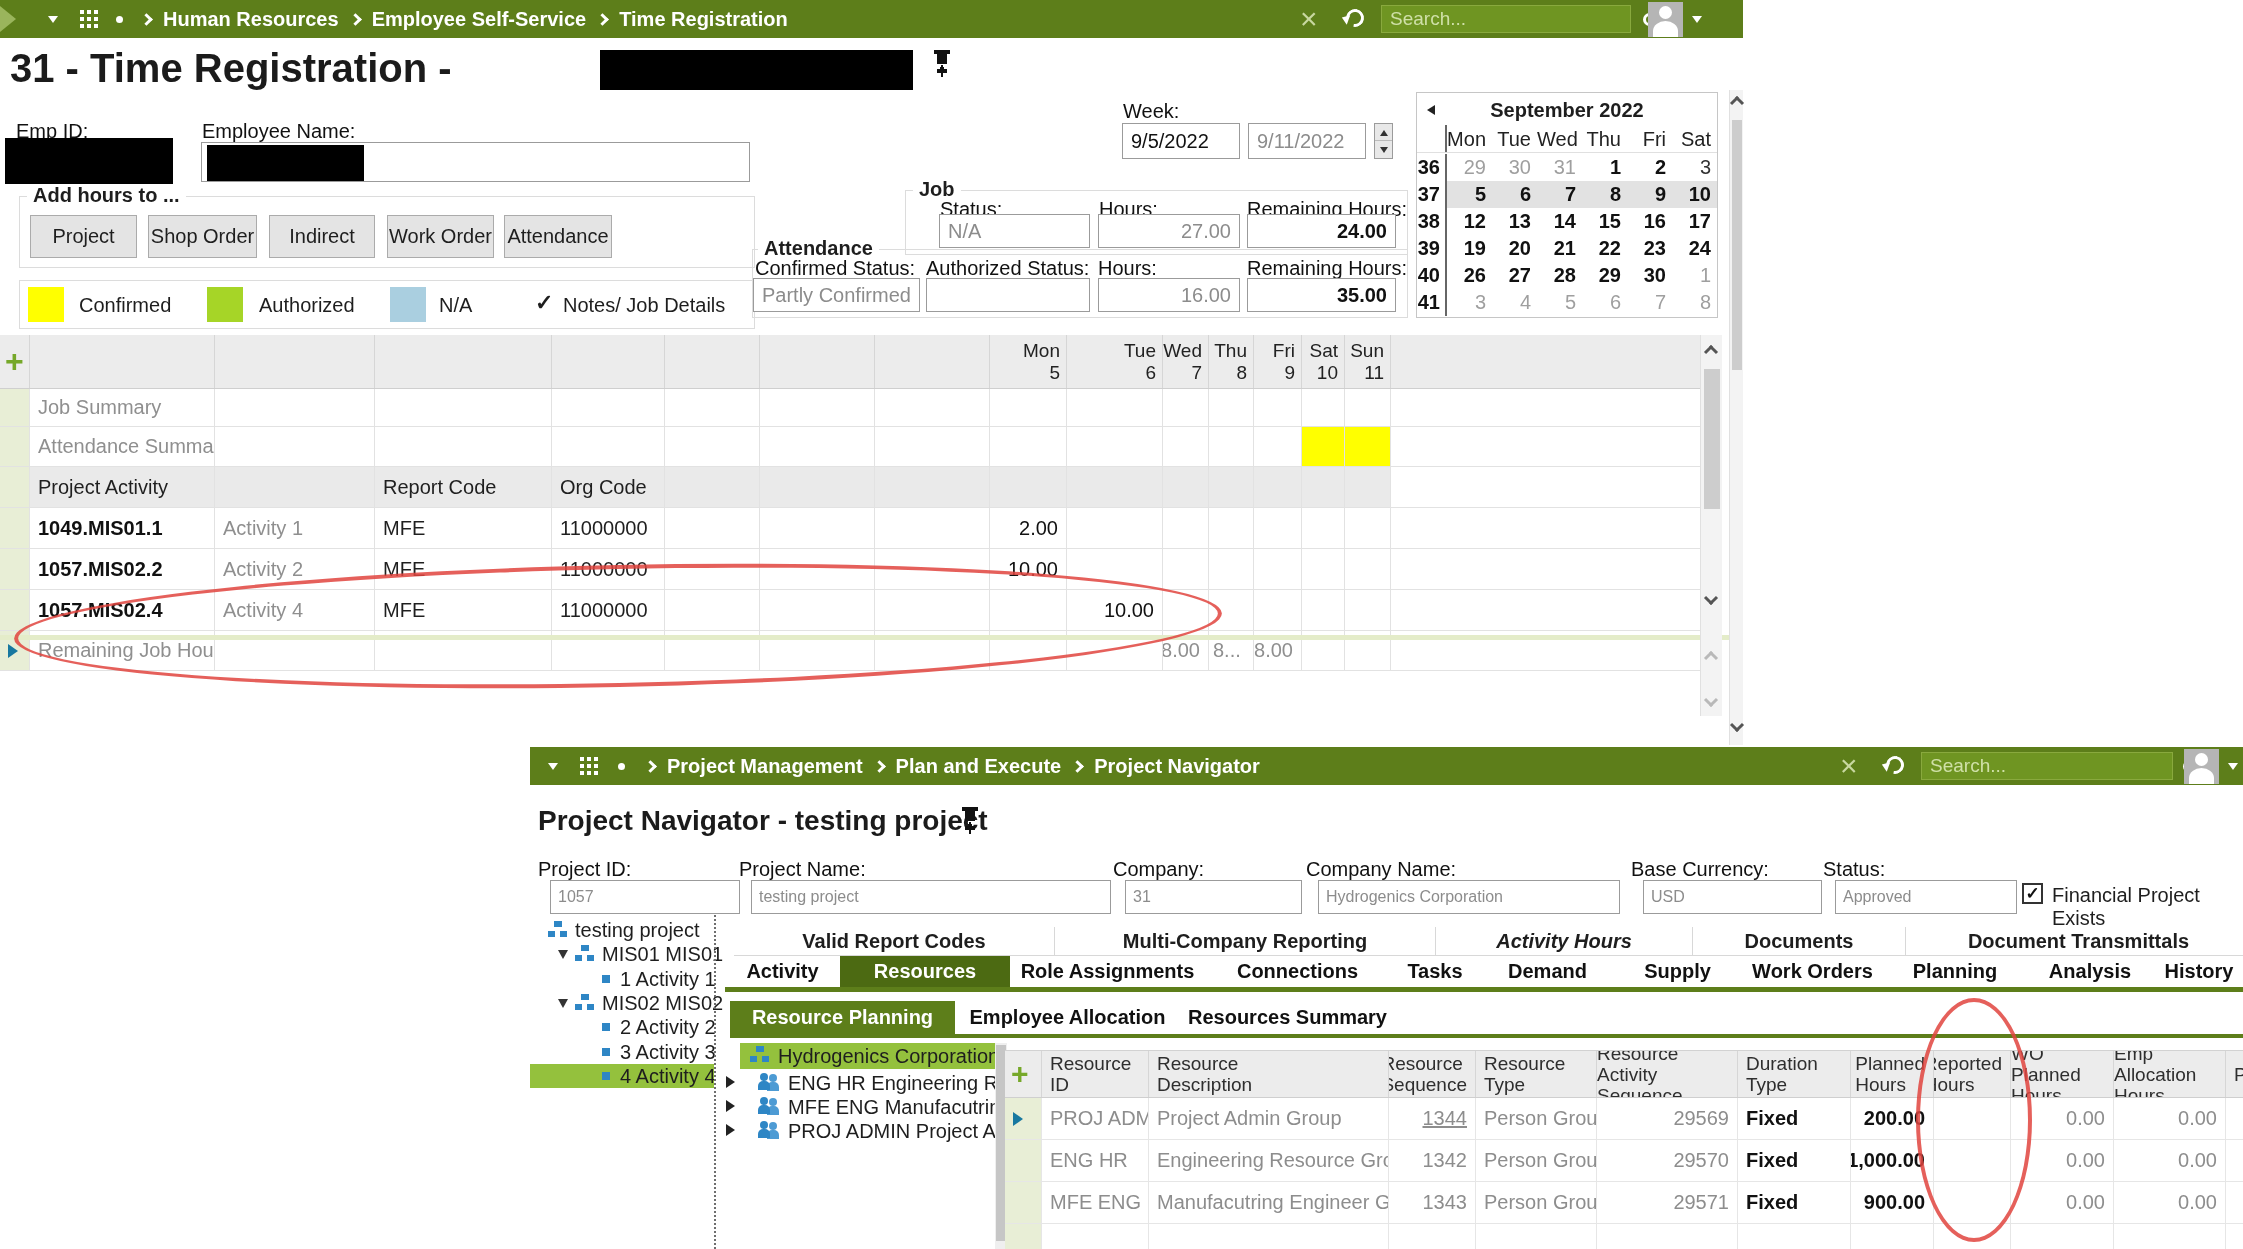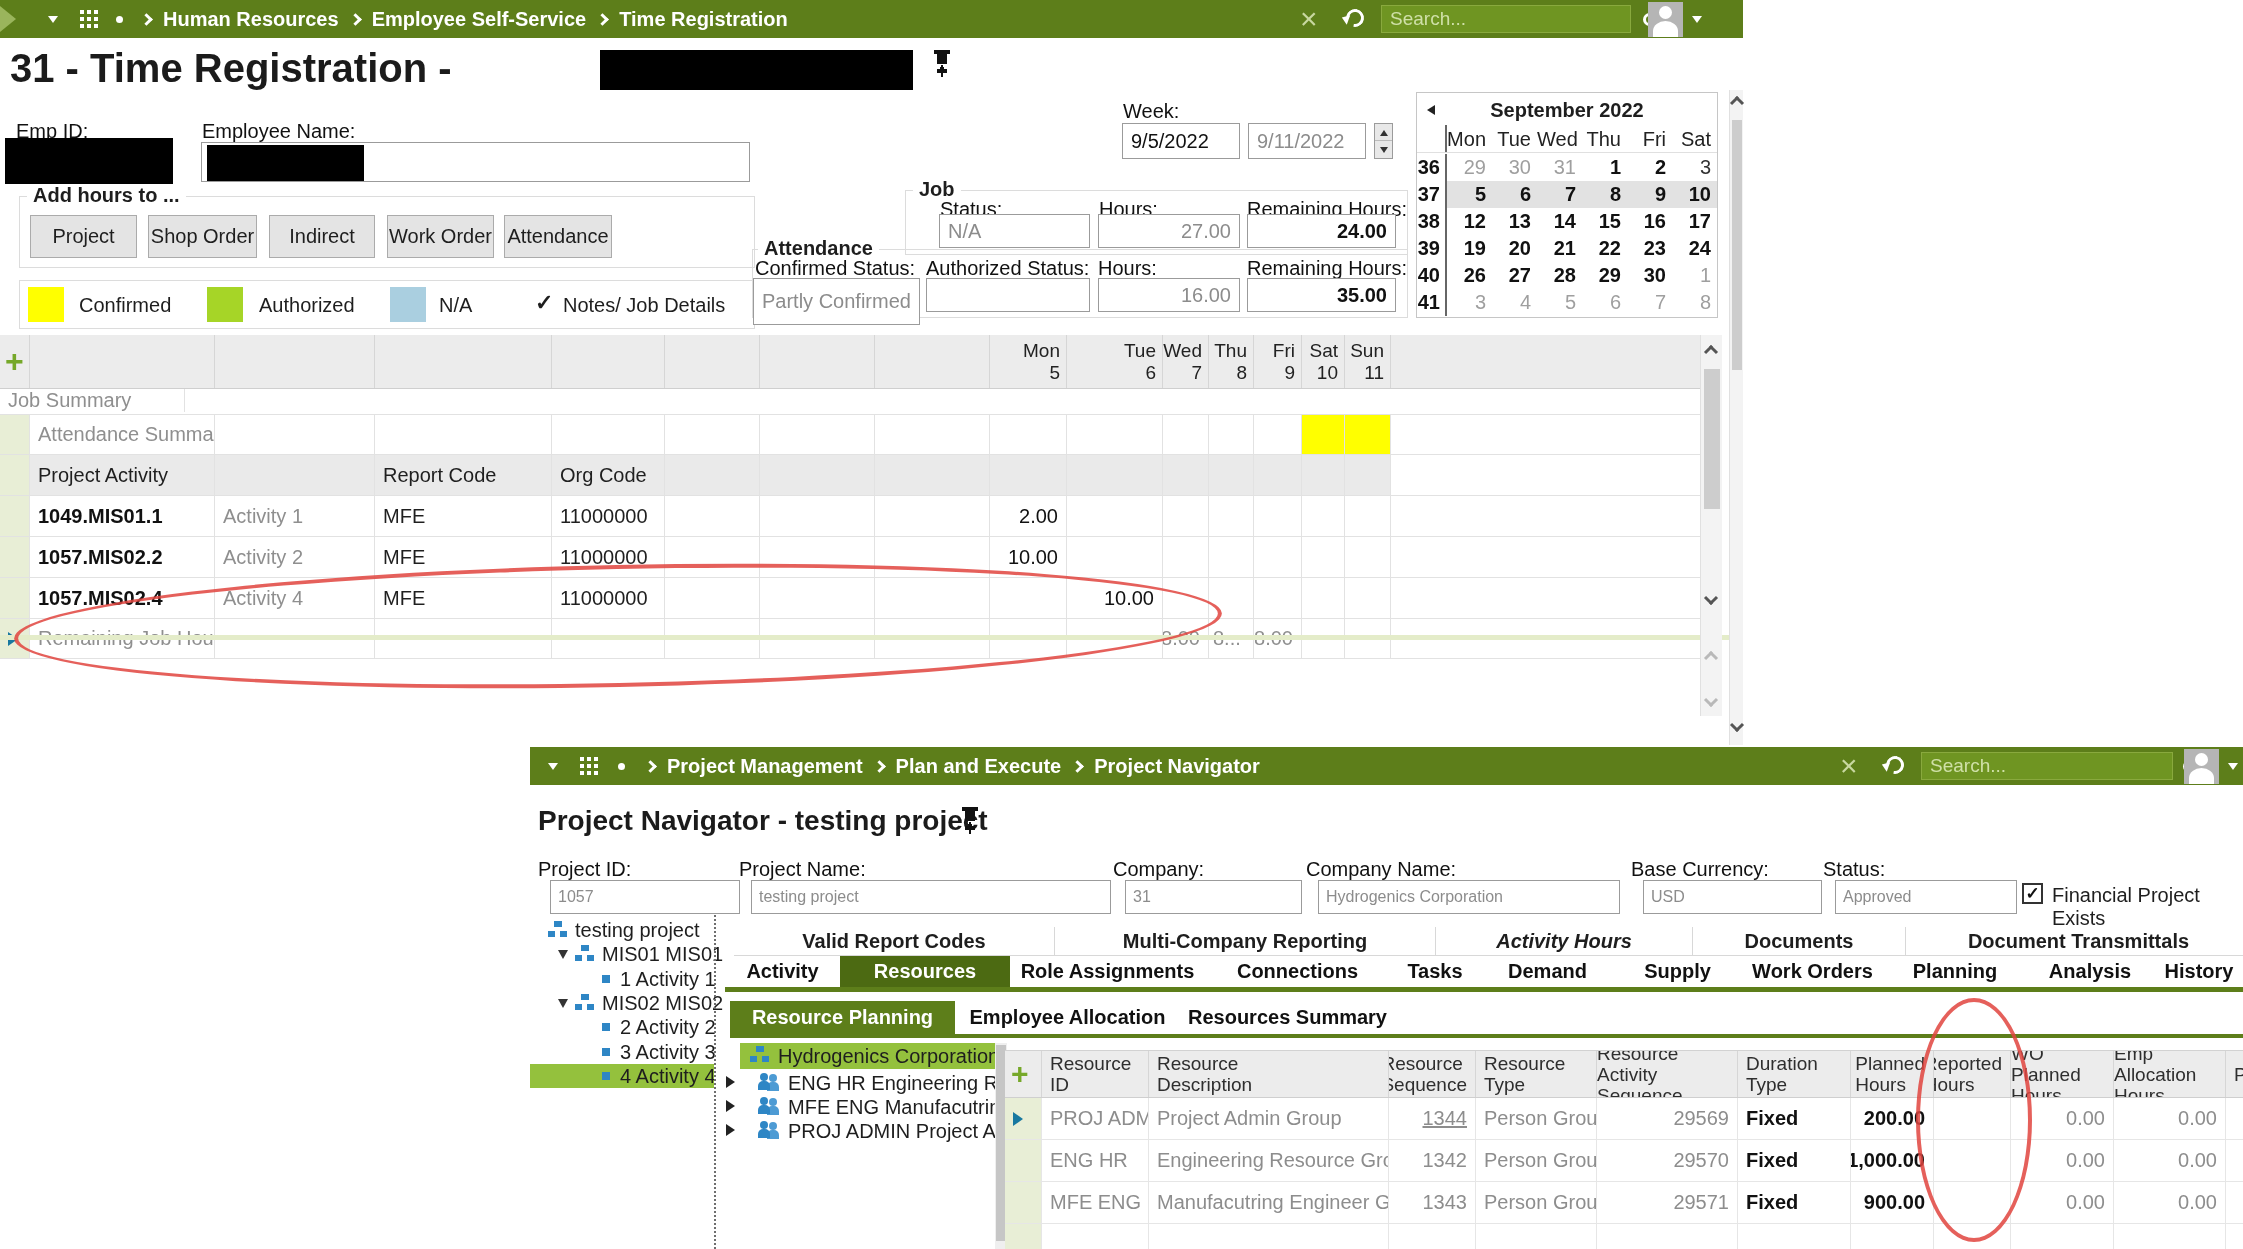--- a/index.html
+++ b/index.html
@@ -240,21 +240,21 @@
   <span class="flabel" style="left:940px;top:198px">Status:</span>
   <div class="field" style="left:939px;top:214px;width:151px;height:34px">N/A</div>
   <span class="flabel" style="left:1099px;top:198px">Hours:</span>
   <div class="field num" style="left:1098px;top:214px;width:142px;height:34px">27.00</div>
   <span class="flabel" style="left:1247px;top:198px">Remaining Hours:</span>
   <div class="field num bold" style="left:1247px;top:214px;width:149px;height:34px">24.00</div>
 
   <div class="gbox" style="left:752px;top:249px;width:656px;height:69px"></div>
   <span class="gbox-title" style="left:758px;top:237px">Attendance</span>
   <span class="flabel" style="left:755px;top:257px">Confirmed Status:</span>
-  <div class="field" style="left:753px;top:278px;width:167px;height:47px">Partly Confirmed</div>
+  <div class="field" style="left:753px;top:278px;width:167px;height:34px">Partly Confirmed</div>
   <span class="flabel" style="left:926px;top:257px">Authorized Status:</span>
   <div class="field" style="left:926px;top:278px;width:164px;height:34px"></div>
   <span class="flabel" style="left:1098px;top:257px">Hours:</span>
   <div class="field num" style="left:1098px;top:278px;width:142px;height:34px">16.00</div>
   <span class="flabel" style="left:1247px;top:257px">Remaining Hours:</span>
   <div class="field num bold" style="left:1247px;top:278px;width:149px;height:34px">35.00</div>
 
   <div id="cal">
     <span class="tri-l"></span>
     <div id="cal-title">September 2022</div>
@@ -358,21 +358,21 @@
         <div class="tg-c tg-day" style="width: 43px;">
           <div class="tg-dn">Sat</div>
           <div class="tg-dd">10</div>
         </div>
         <div class="tg-c tg-day" style="width: 46px;">
           <div class="tg-dn">Sun</div>
           <div class="tg-dd">11</div>
         </div>
         <div class="tg-fill"></div>
       </div>
-      <div class="tg-r" style="height: 26px; flex-direction: column;">
+      <div class="tg-r" style="height: 38px;">
         <div class="tg-c tg-c0" style="width: 30px;"></div>
         <div class="tg-c tg-lb gray" style="width: 185px;">Job Summary</div>
         <div class="tg-c" style="width: 160px;"></div>
         <div class="tg-c" style="width: 177px;"></div>
         <div class="tg-c" style="width: 113px;"></div>
         <div class="tg-c" style="width: 95px;"></div>
         <div class="tg-c" style="width: 115px;"></div>
         <div class="tg-c" style="width: 115px;"></div>
         <div class="tg-c" style="width: 77px;"></div>
         <div class="tg-c" style="width: 96px;"></div>

